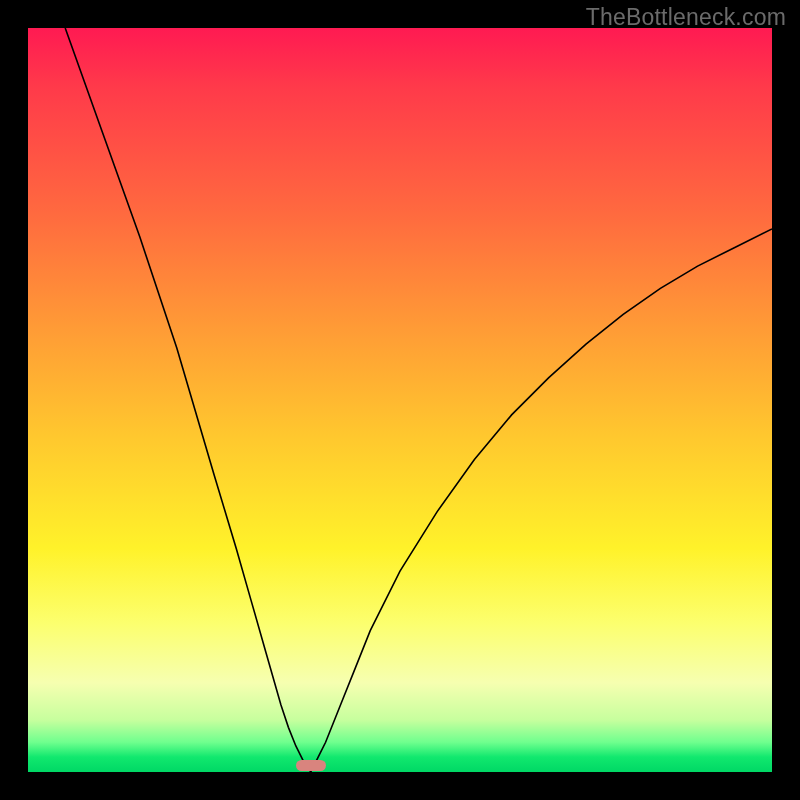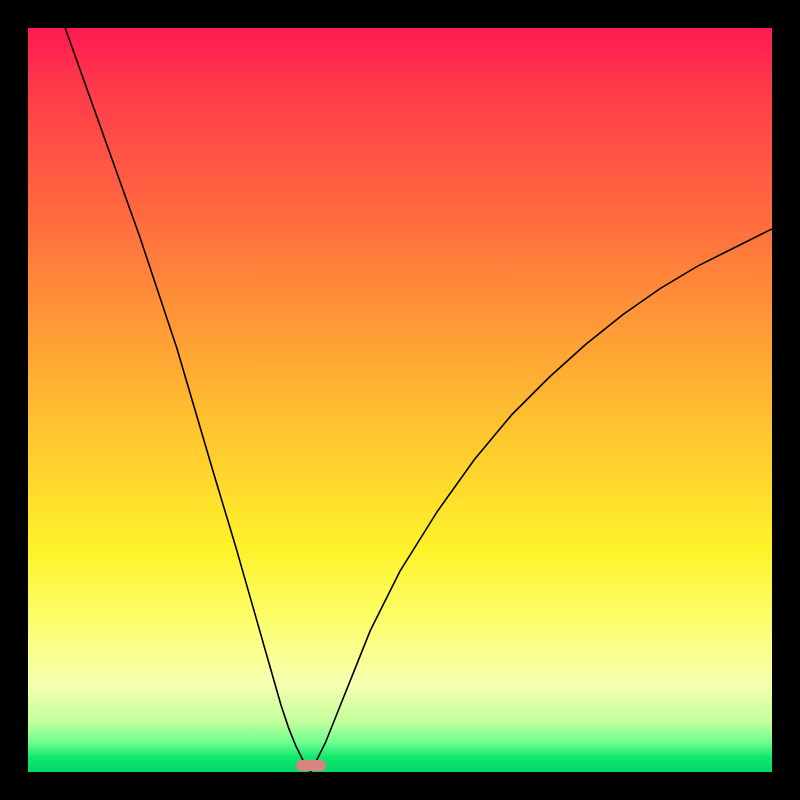--- a/index.html
+++ b/index.html
@@ -61,20 +61,21 @@
     color: #6b6b6b;
     font-size: 23px;
     letter-spacing: 0.2px;
     font-weight: 500;
   }
 </style>
 </head>
 <body>
 
 <div class="frame">
+  <div class="watermark">TheBottleneck.com</div>
 
   <div class="plot-area">
     <div class="gradient-bg"></div>
 
     <svg class="curve-layer" viewBox="0 0 100 100" preserveAspectRatio="none">
       <path id="left-branch-path" fill="none" stroke="#000" stroke-width="1.6" vector-effect="non-scaling-stroke" d="M5.000 0.000 L10.000 14.000 L15.000 28.000 L20.000 43.000 L25.000 60.000 L28.000 70.000 L30.000 77.000 L32.000 84.000 L34.000 91.000 L35.000 94.000 L36.000 96.500 L37.000 98.500 L38.000 100.000"></path>
       <path id="right-branch-path" fill="none" stroke="#000" stroke-width="1.6" vector-effect="non-scaling-stroke" d="M38.000 100.000 L39.000 98.000 L40.000 96.000 L42.000 91.000 L44.000 86.000 L46.000 81.000 L50.000 73.000 L55.000 65.000 L60.000 58.000 L65.000 52.000 L70.000 47.000 L75.000 42.500 L80.000 38.500 L85.000 35.000 L90.000 32.000 L95.000 29.500 L100.000 27.000"></path>
     </svg>
 
     <div id="notch-marker" class="marker" style="width: 29.76px; height: 11.16px; left: 267.84px; top: 731.84px; background: rgb(217, 132, 126);"></div>

